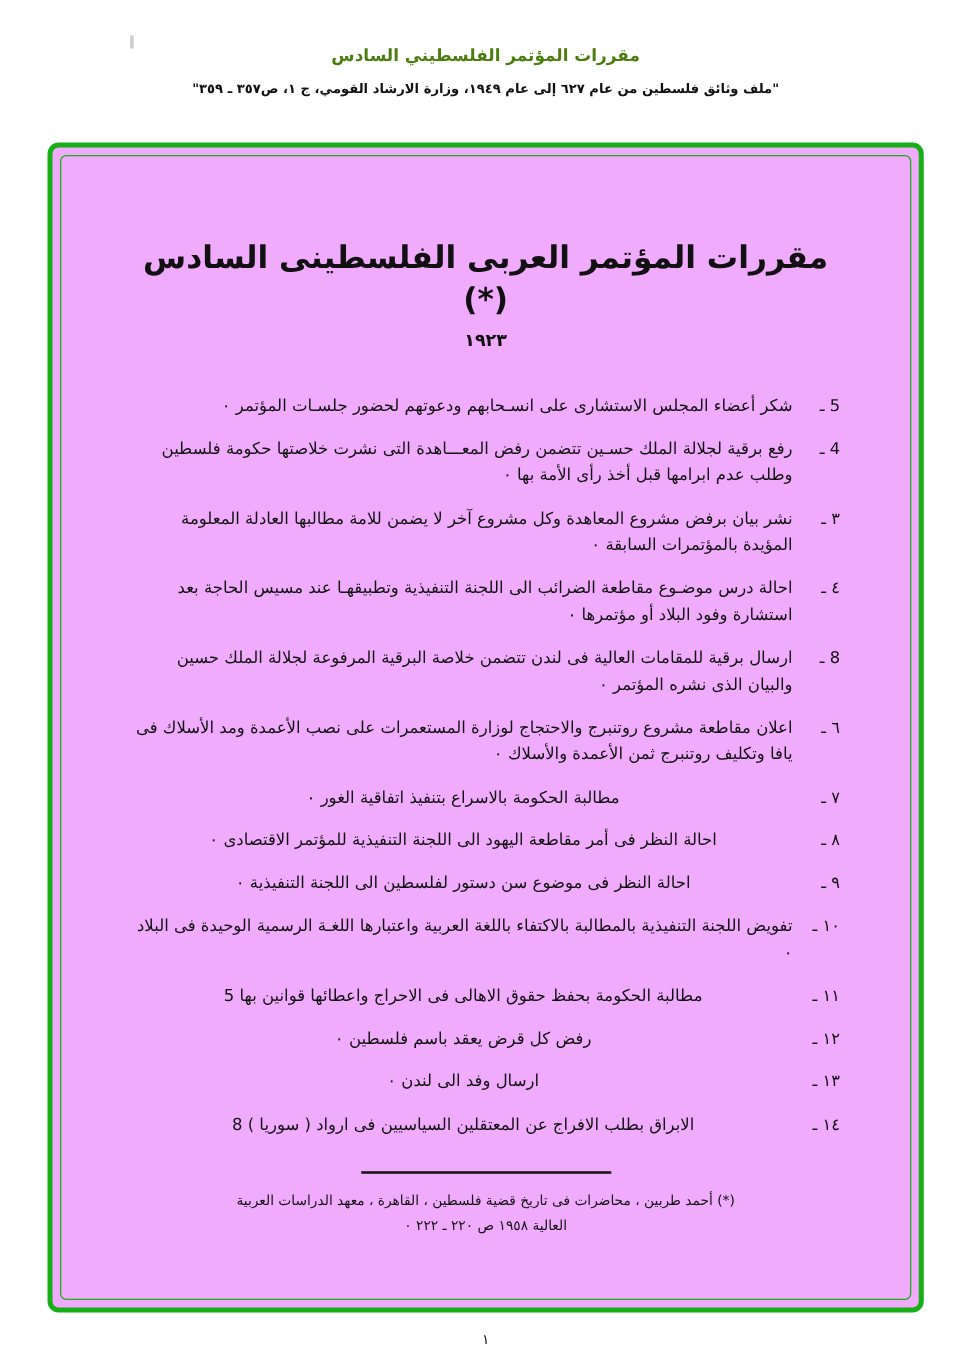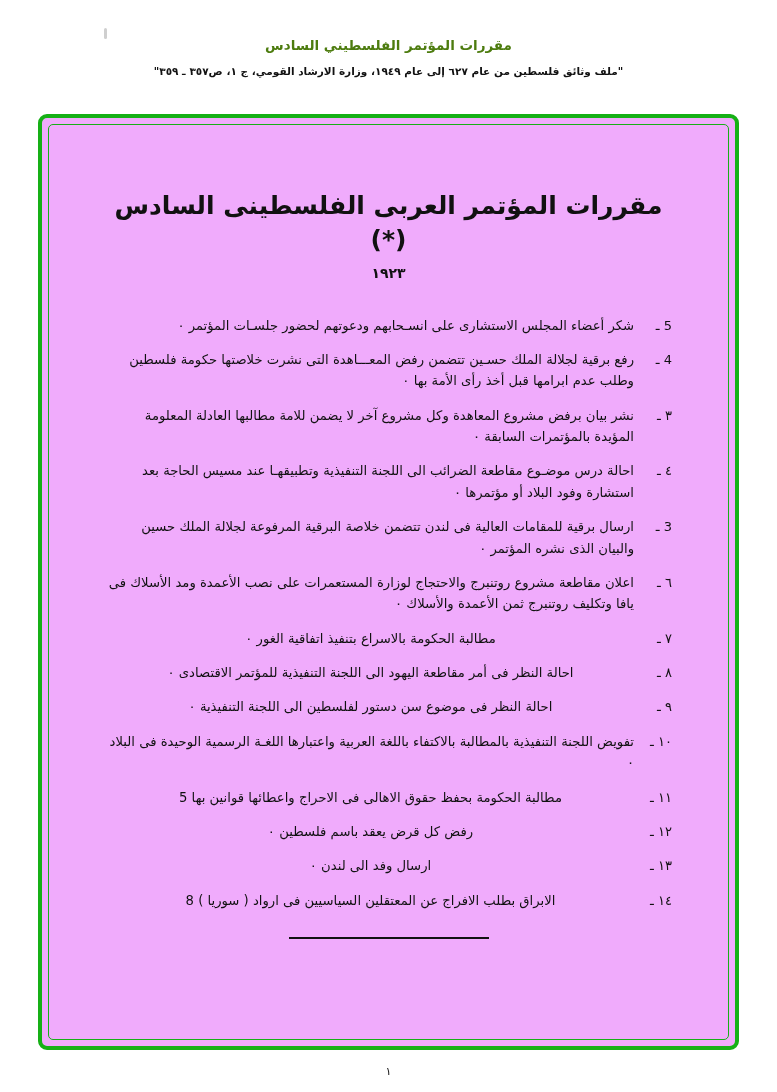--- a/index.html
+++ b/index.html
@@ -193,21 +193,21 @@
           </li>
           <li class="right-line">
             <span class="num">٣ ـ</span>
             <span class="txt">نشر بيان برفض مشروع المعاهدة وكل مشروع آخر لا يضمن للامة مطالبها العادلة المعلومة المؤيدة بالمؤتمرات السابقة ٠</span>
           </li>
           <li class="right-line">
             <span class="num">٤ ـ</span>
             <span class="txt">احالة درس موضـوع مقاطعة الضرائب الى اللجنة التنفيذية وتطبيقهـا عند مسيس الحاجة بعد استشارة وفود البلاد أو مؤتمرها ٠</span>
           </li>
           <li class="right-line">
-            <span class="num">3 ـ</span>
+            <span class="num">8 ـ</span>
             <span class="txt">ارسال برقية للمقامات العالية فى لندن تتضمن خلاصة البرقية المرفوعة لجلالة الملك حسين والبيان الذى نشره المؤتمر ٠</span>
           </li>
           <li class="right-line">
             <span class="num">٦ ـ</span>
             <span class="txt">اعلان مقاطعة مشروع روتنبرج والاحتجاج لوزارة المستعمرات على نصب الأعمدة ومد الأسلاك فى يافا وتكليف روتنبرج ثمن الأعمدة والأسلاك ٠</span>
           </li>
           <li class="center-line">
             <span class="num">٧ ـ</span>
             <span class="txt">مطالبة الحكومة بالاسراع بتنفيذ اتفاقية الغور ٠</span>
           </li>
@@ -235,19 +235,23 @@
             <span class="num">١٣ ـ</span>
             <span class="txt">ارسال وفد الى لندن ٠</span>
           </li>
           <li class="center-line">
             <span class="num">١٤ ـ</span>
             <span class="txt">الابراق بطلب الافراج عن المعتقلين السياسيين فى ارواد ( سوريا ) 8</span>
           </li>
         </ol>
 
         <div class="footnote-rule"></div>
+        <div class="footnote">
+          <div>(*) أحمد طربين ، محاضرات فى تاريخ قضية فلسطين ، القاهرة ، معهد الدراسات العربية</div>
+          <div>العالية ١٩٥٨ ص ٢٢٠ ـ ٢٢٢ ٠</div>
+        </div>
 
       </div>
     </div>
   </div>
 
   <div class="page-number">١</div>
 </div>
 
 </body></html>

